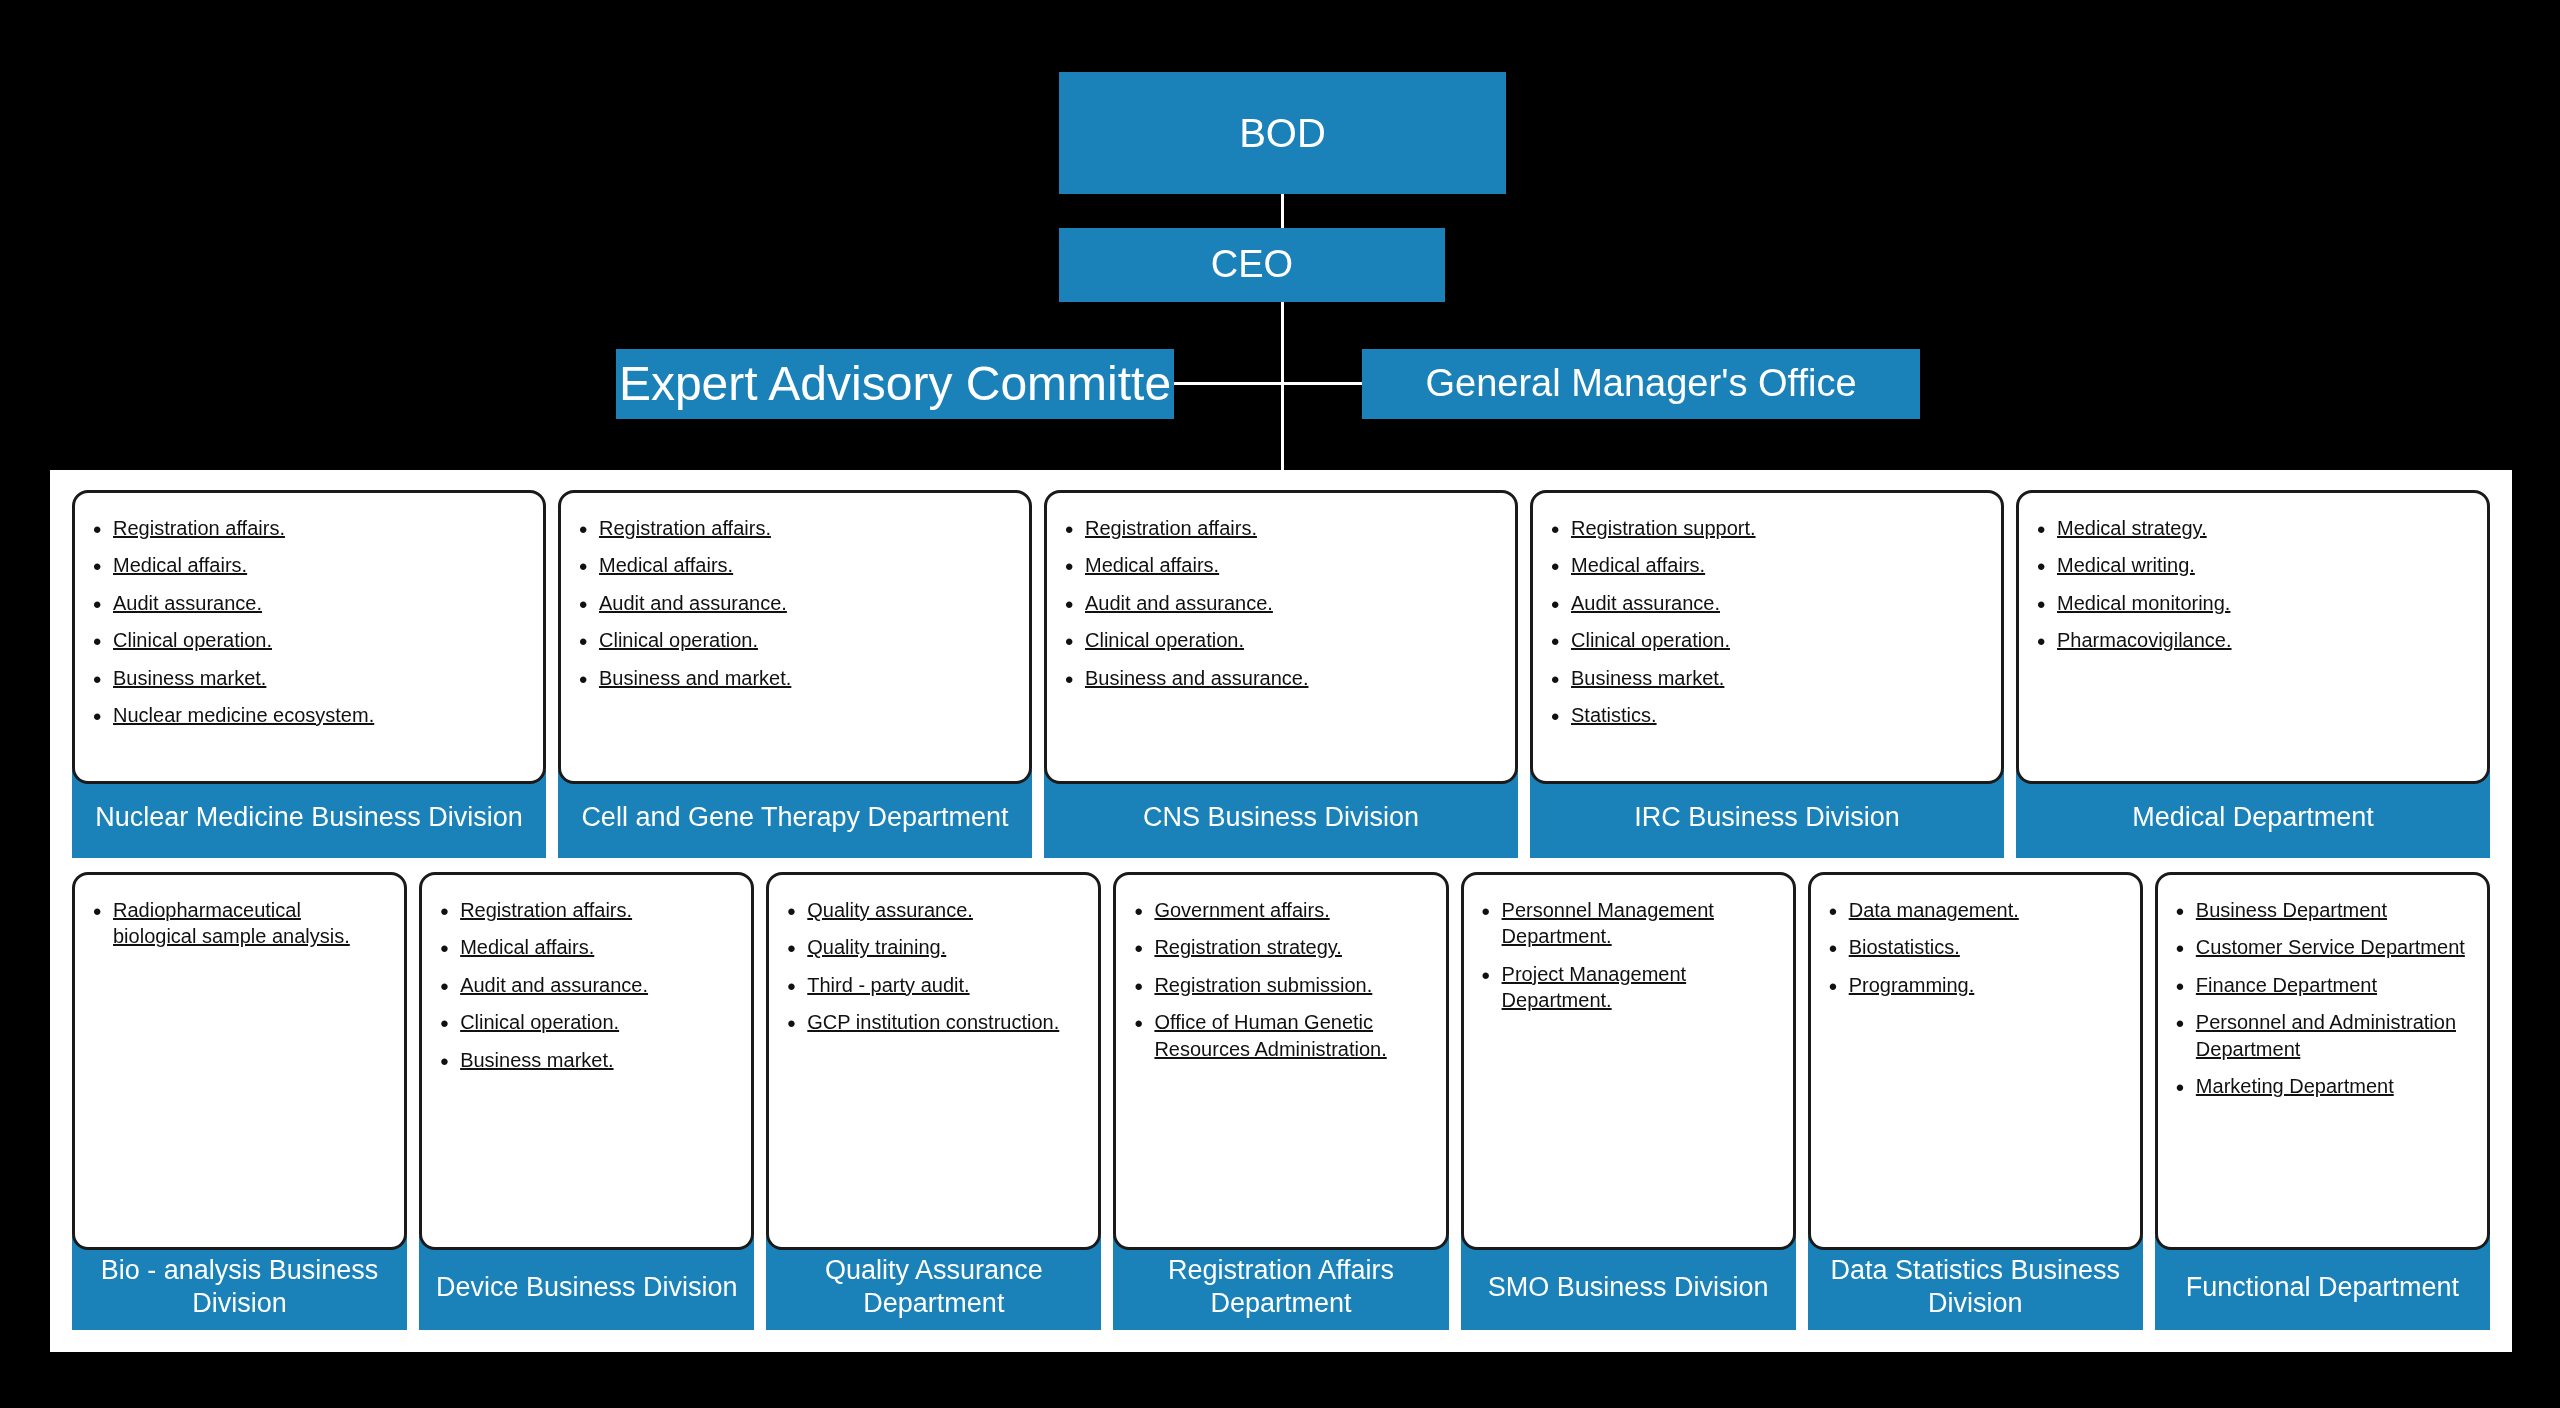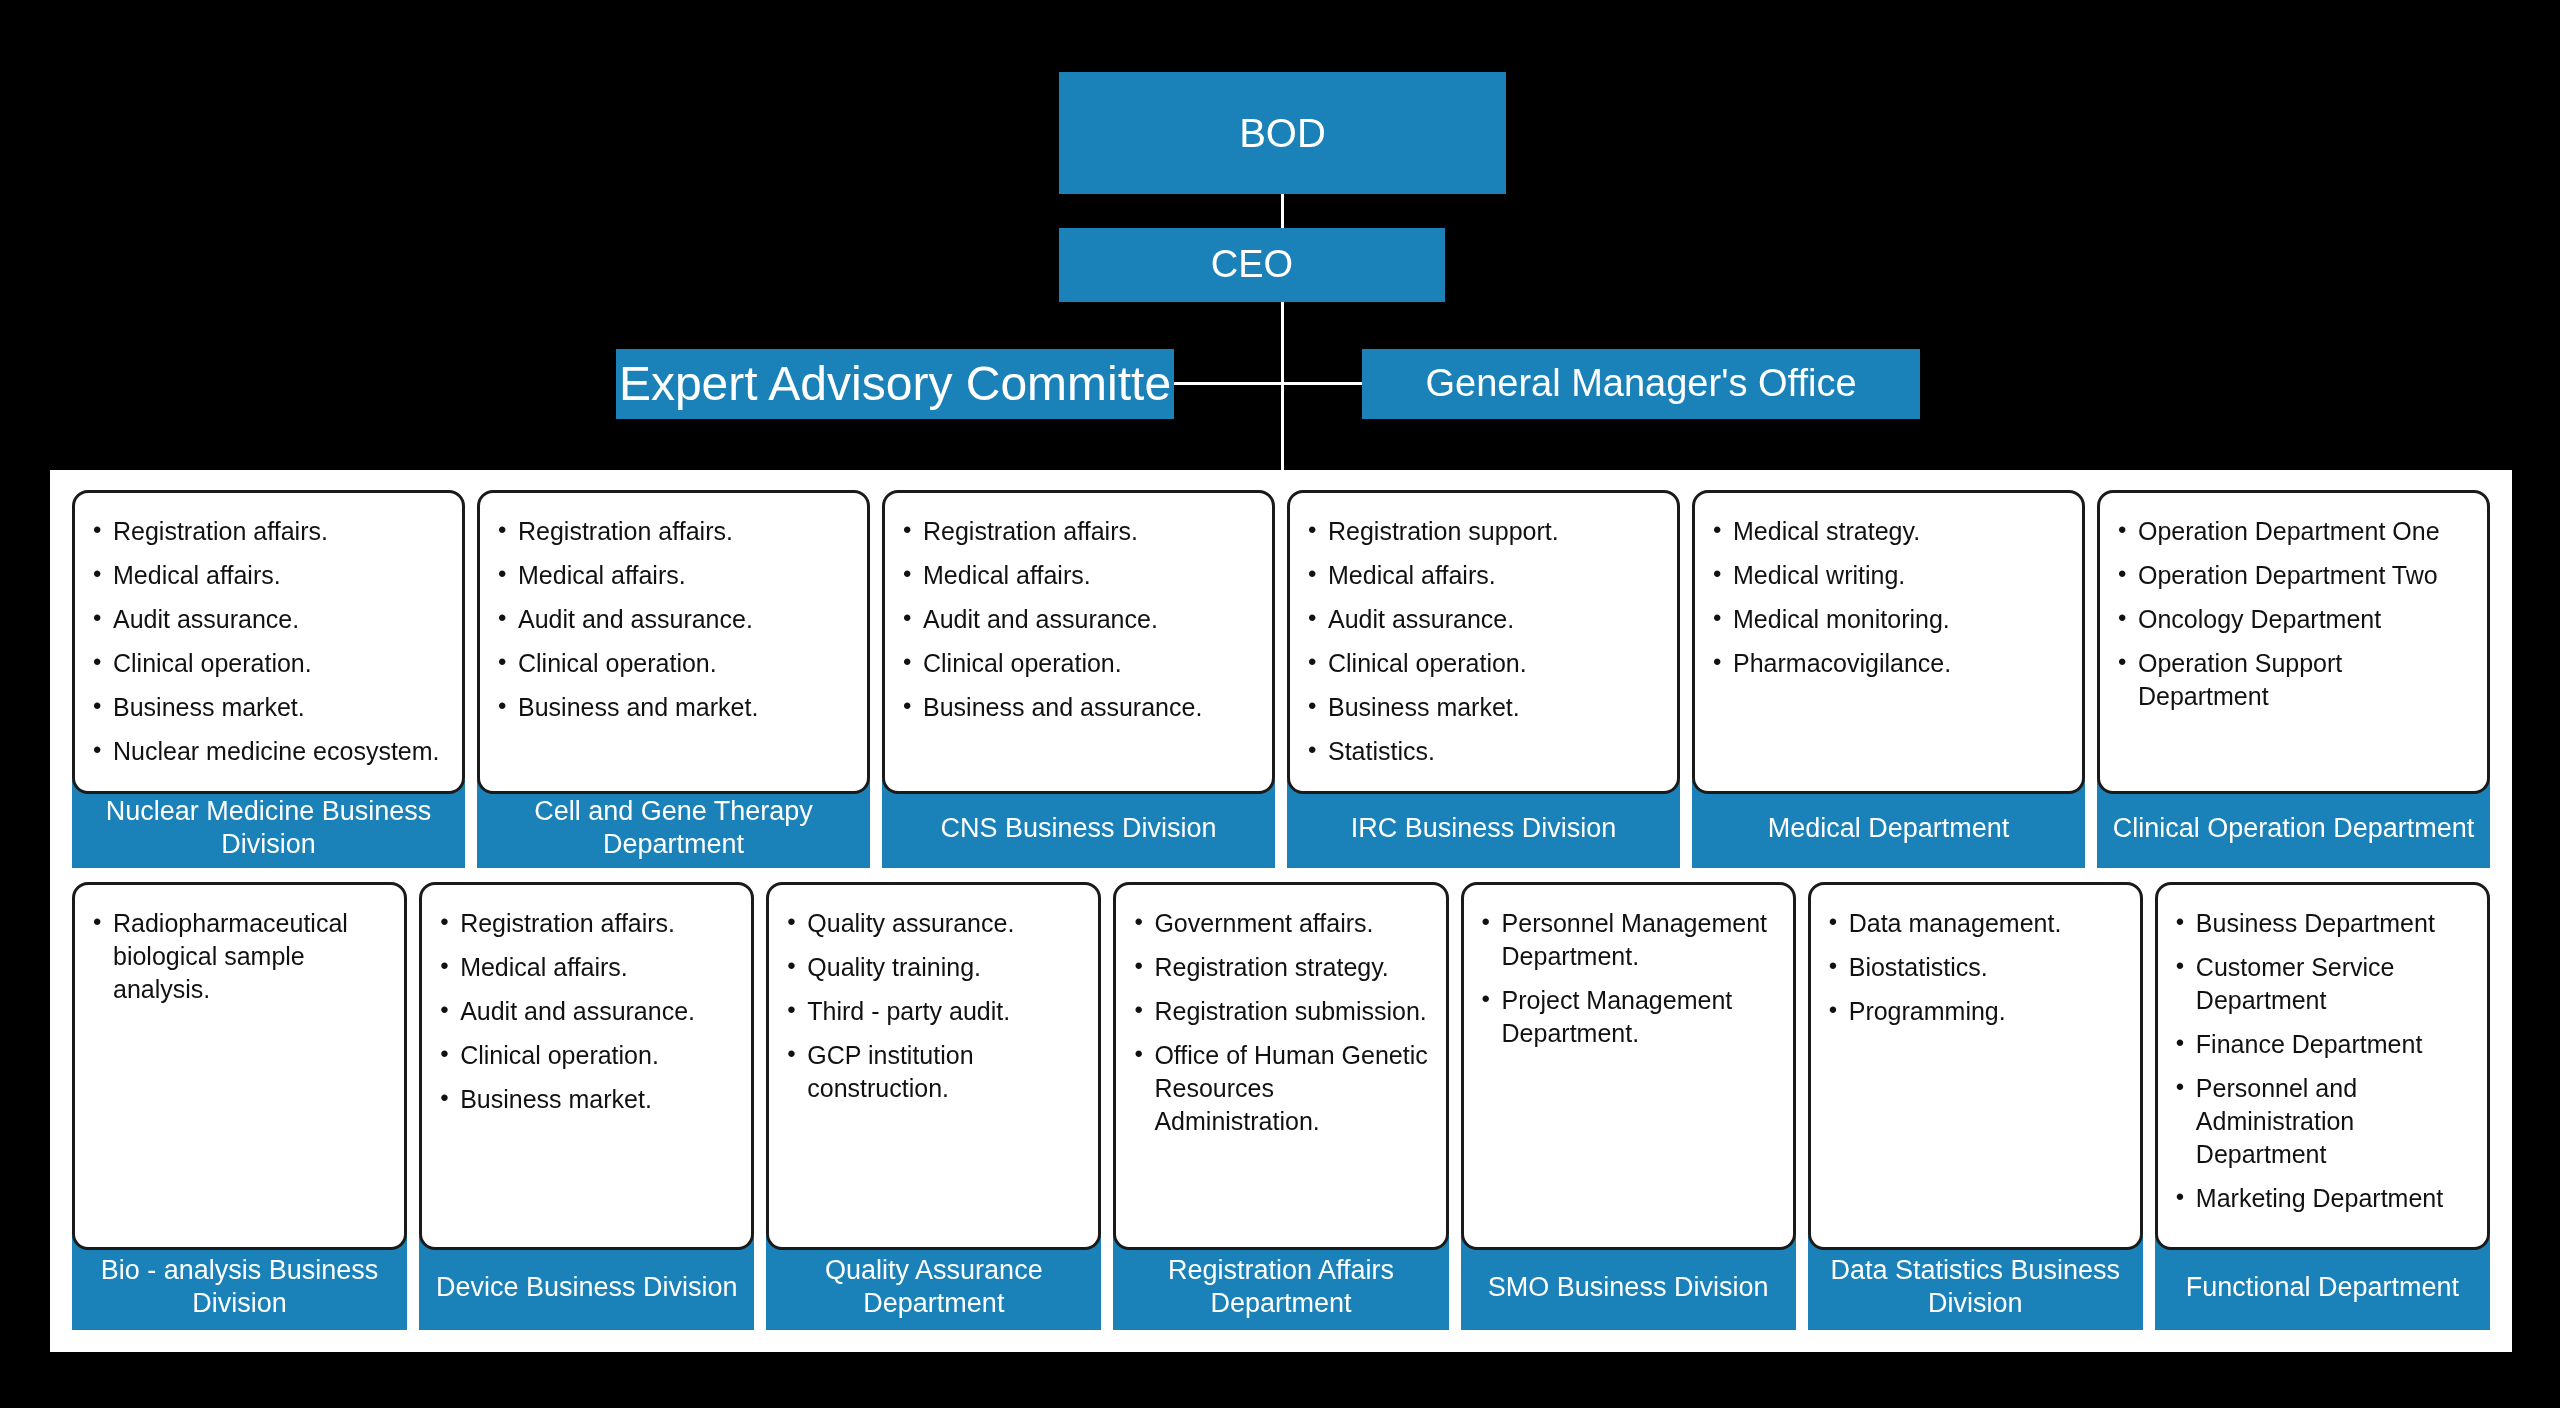--- a/index.html
+++ b/index.html
@@ -63,24 +63,25 @@
     border-radius: 16px;
     background: #ffffff;
     padding: 22px 16px 12px 14px;
     position: relative;
     z-index: 2;
   }
   .card-body ul { list-style: none; }
   .card-body li {
     position: relative;
     padding-left: 24px;
-    font-size: 25px;
+    font-size: 20px;
     line-height: 1.32;
     color: #111111;
     margin-bottom: 11px;
+    text-decoration: underline;
   }
   .card-body li::before {
     content: "\2022";
     position: absolute;
     left: 4px; top: -1px;
     font-size: 24px;
     color: #111111;
   }
   .card-title {
     background: #1a82b8;
@@ -182,31 +183,20 @@
             <div class="card-body">
               <ul>
                 <li>Medical strategy.</li>
                 <li>Medical writing.</li>
                 <li>Medical monitoring.</li>
                 <li>Pharmacovigilance.</li>
               </ul>
             </div>
             <div class="card-title">Medical Department</div>
           </div>
-          <div class="card">
-            <div class="card-body">
-              <ul>
-                <li>Operation Department One</li>
-                <li>Operation Department Two</li>
-                <li>Oncology Department</li>
-                <li>Operation Support Department</li>
-              </ul>
-            </div>
-            <div class="card-title">Clinical Operation Department</div>
-          </div>
         </div>
         <div class="row row-2">
           <div class="card">
             <div class="card-body">
               <ul>
                 <li>Radiopharmaceutical biological sample analysis.</li>
               </ul>
             </div>
             <div class="card-title">Bio - analysis Business Division</div>
           </div>

